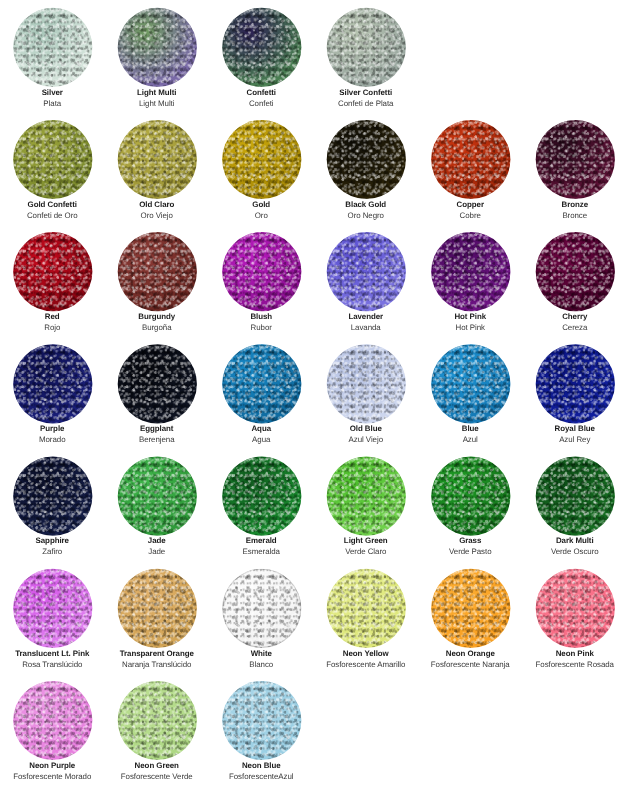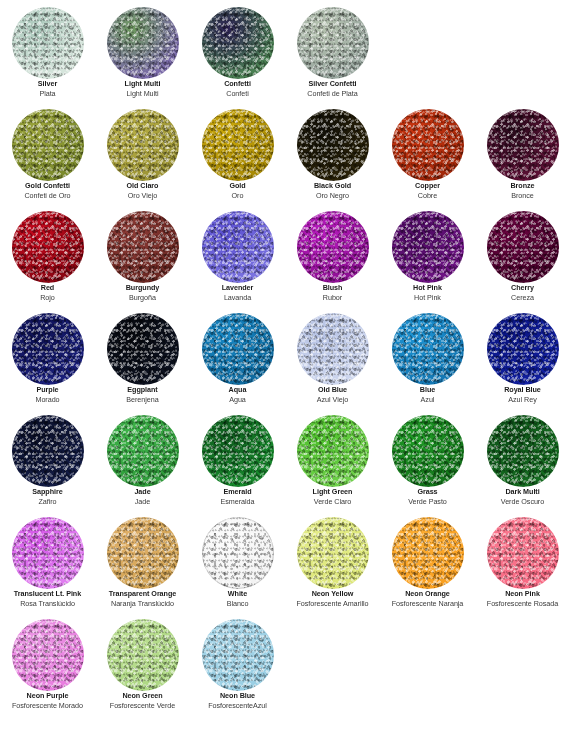--- a/index.html
+++ b/index.html
@@ -206,31 +206,31 @@
       </div>
       <div class="swatch-cell">
         <div class="swatch-disc-wrap">
           <div class="swatch-disc" style="background: radial-gradient(circle at 35% 30%, rgb(140, 59, 54) 0%, rgb(107, 39, 34) 72%, rgb(107, 39, 34) 100%);"></div>
         </div>
         <div class="swatch-label-en">Burgundy</div>
         <div class="swatch-label-es">Burgoña</div>
       </div>
       <div class="swatch-cell">
         <div class="swatch-disc-wrap">
+          <div class="swatch-disc" style="background: radial-gradient(circle at 35% 30%, rgb(184, 27, 190) 0%, rgb(142, 16, 148) 72%, rgb(142, 16, 148) 100%);"></div>
+        </div>
+        <div class="swatch-label-en">Blush</div>
+        <div class="swatch-label-es">Rubor</div>
+      </div>
+      <div class="swatch-cell">
+        <div class="swatch-disc-wrap">
           <div class="swatch-disc" style="background: radial-gradient(circle at 35% 30%, rgb(90, 79, 208) 0%, rgb(122, 114, 224) 72%, rgb(122, 114, 224) 100%);"></div>
         </div>
         <div class="swatch-label-en">Lavender</div>
         <div class="swatch-label-es">Lavanda</div>
-      </div>
-      <div class="swatch-cell">
-        <div class="swatch-disc-wrap">
-          <div class="swatch-disc" style="background: radial-gradient(circle at 35% 30%, rgb(184, 27, 190) 0%, rgb(142, 16, 148) 72%, rgb(142, 16, 148) 100%);"></div>
-        </div>
-        <div class="swatch-label-en">Blush</div>
-        <div class="swatch-label-es">Rubor</div>
       </div>
       <div class="swatch-cell">
         <div class="swatch-disc-wrap">
           <div class="swatch-disc" style="background: radial-gradient(circle at 35% 30%, rgb(74, 10, 94) 0%, rgb(109, 19, 131) 72%, rgb(109, 19, 131) 100%);"></div>
         </div>
         <div class="swatch-label-en">Hot Pink</div>
         <div class="swatch-label-es">Hot Pink</div>
       </div>
       <div class="swatch-cell">
         <div class="swatch-disc-wrap">

